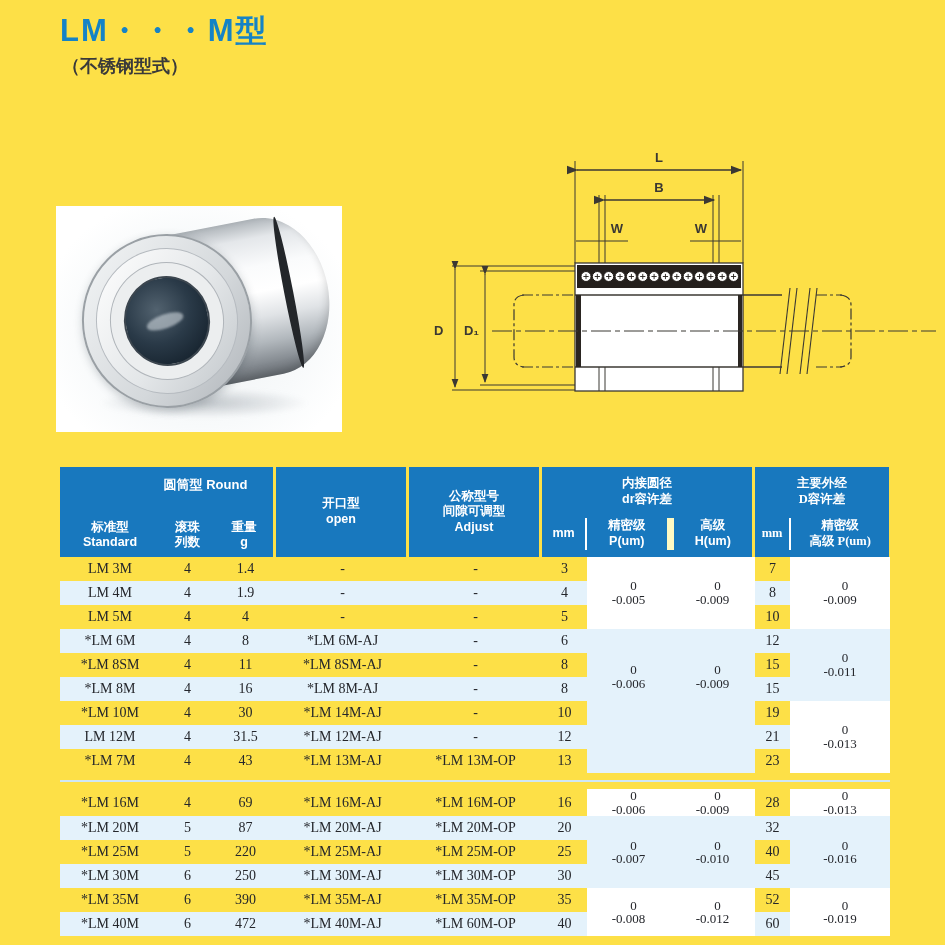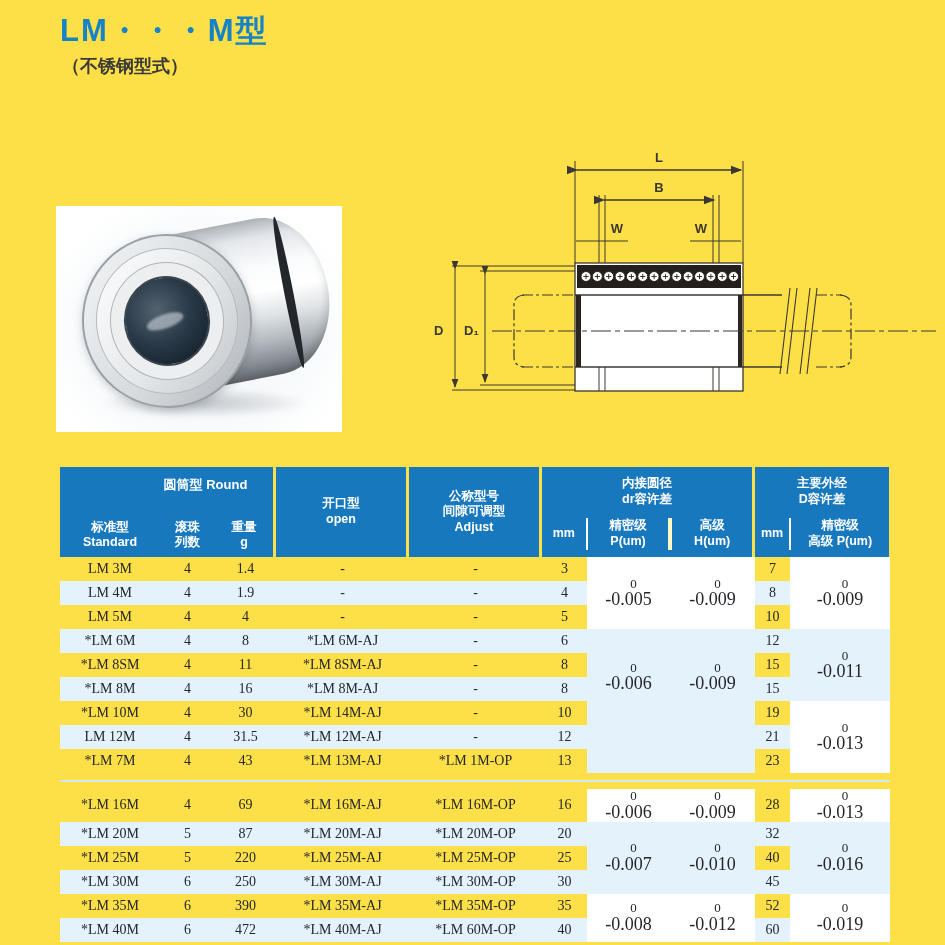--- a/index.html
+++ b/index.html
@@ -49,43 +49,43 @@
   .spec{position:absolute;left:60px;top:467px;width:830px;}
   .thead{display:flex;height:90px;}
   .hblock{background:#1878BE;color:#fff;font-weight:bold;font-size:12.5px;line-height:1.25;
           position:relative;}
   .hblock.b1{width:213px;margin-right:3px;}
   .hblock.b2{width:130px;margin-right:3px;display:flex;flex-direction:column;
              align-items:center;justify-content:center;text-align:center;}
   .hblock.b3{width:130px;margin-right:3px;display:flex;flex-direction:column;
              align-items:center;justify-content:center;text-align:center;}
   .hblock.b4{width:210px;margin-right:3px;}
-  .hblock.b5{width:134px;}
+  .hblock.b5{width:134px;font-family:Liberation Serif, serif;}
   .hgroup-round{position:absolute;top:10px;left:78px;width:135px;text-align:center;font-size:13px;}
   .hsub-row{position:absolute;left:0;bottom:0;width:100%;display:flex;align-items:flex-end;}
   .b1 .hsub-row{padding-bottom:6px;}
   .hcell{text-align:center;}
   .b1 .c-std{width:100px;}
   .b1 .c-balls{width:55px;}
   .b1 .c-wt{width:58px;}
   .hgroup-top{position:absolute;top:9px;left:0;width:100%;text-align:center;}
   .b4 .hsub-row,.b5 .hsub-row{height:46px;align-items:center;}
   .b4 .c-mm{width:45px;}
   .b4 .c-p{width:83px;border-left:2px solid #fff;}
-  .b4 .c-h{width:82px;border-left:4px solid #fef9c3;}
+  .b4 .c-h{width:82px;border-left:7px solid #fef9c3;}
   .b5 .c-mm{width:35px;}
   .b5 .c-p2{width:100px;border-left:2px solid #fff;}
 
   table.sec{border-collapse:collapse;table-layout:fixed;width:830px;
             font-family:"Liberation Serif","DejaVu Serif",serif;font-size:14px;color:#24262b;}
   table.sec td{height:24px;padding:0;text-align:center;vertical-align:middle;white-space:nowrap;}
   table.sec tr.alt td{background:#E4F2FB;}
   table.sec td.tol{background:#fff;line-height:1.05;}
   td.tol .hi{font-size:13px;transform:translateX(5px);}
-  td.tol .lo{font-size:18px;font-family:Liberation Serif, serif;}
+  td.tol .lo{font-size:13px;font-family:Liberation Serif, serif;}
   .section-gap{height:16px;position:relative;}
   .section-gap .gline{position:absolute;top:7px;left:0;width:830px;height:2px;background:#CFE7F6;}
 </style>
 </head>
 <body>
 
 <div class="page">
 
   <div class="title">LM・・・M型</div>
   <div class="subtitle">（不锈钢型式）</div>
@@ -395,21 +395,21 @@
               <td>12</td>
               <td class="tol" rowspan="2"></td>
               <td class="tol" rowspan="2"></td>
               <td>21</td>
             </tr>
             <tr>
               <td>*LM 7M</td>
               <td>4</td>
               <td>43</td>
               <td>*LM 13M-AJ</td>
-              <td>*LM 1M-OP</td>
+              <td>*LM 13M-OP</td>
               <td>13</td>
               <td>23</td>
             </tr>
           </tbody>
         </table>
         <div class="section-gap">
           <div class="gline"></div>
         </div>
         <table class="sec">
           <colgroup>

